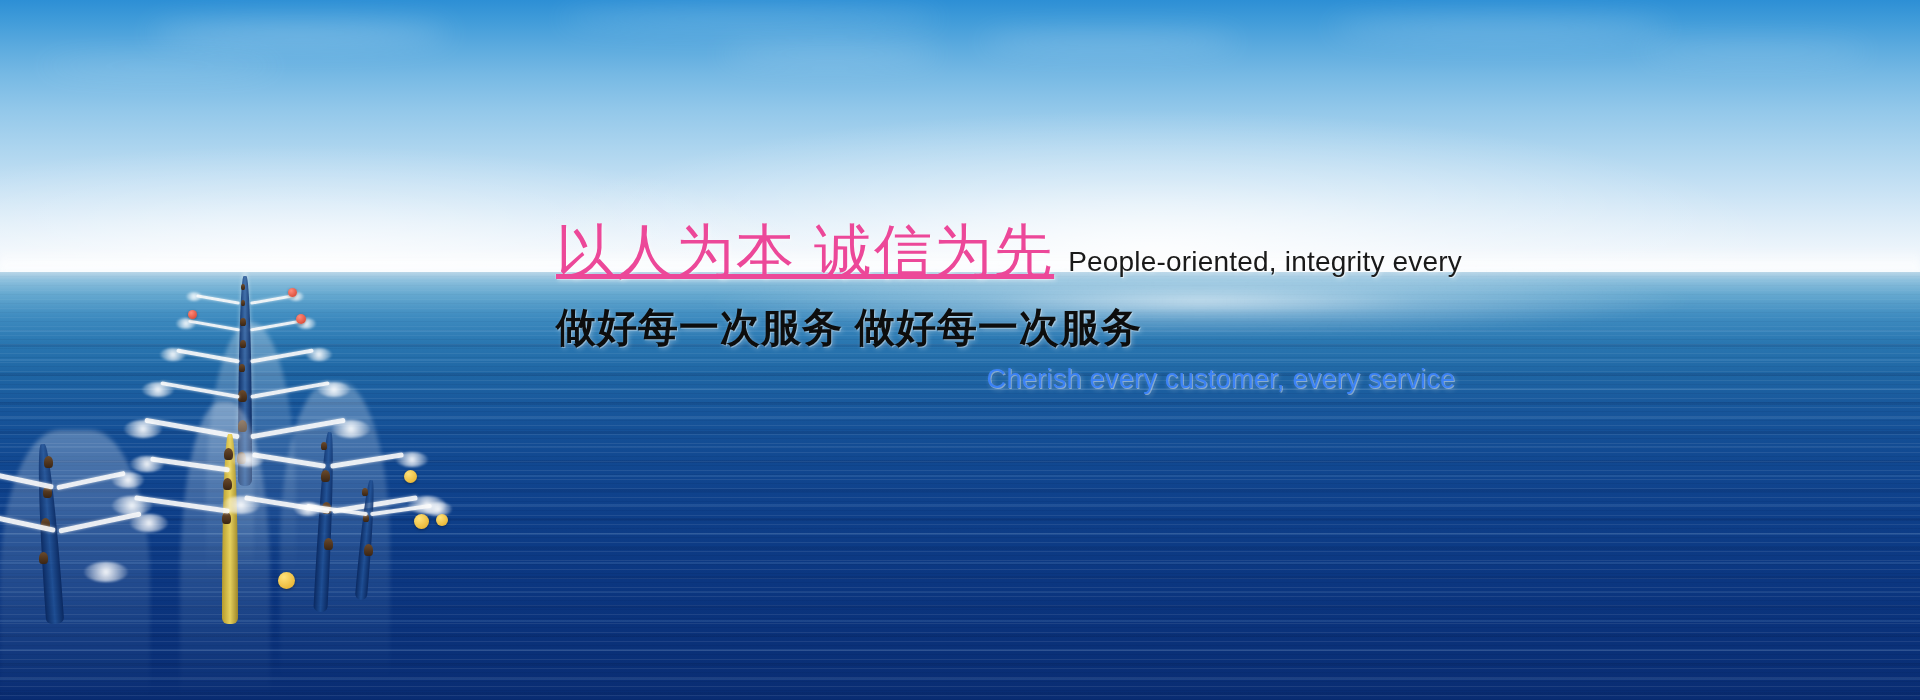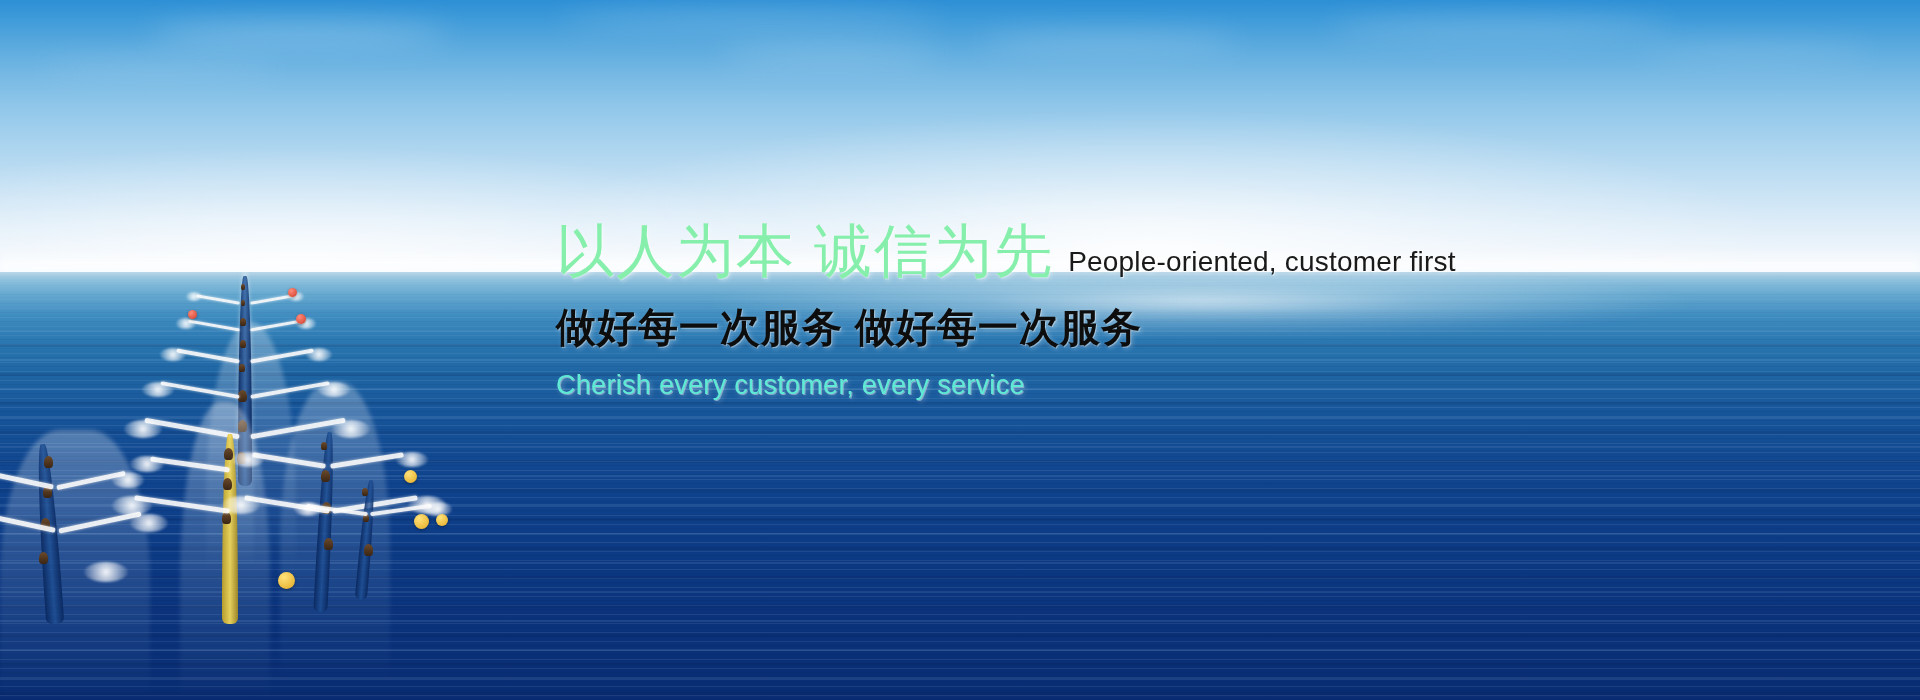--- a/index.html
+++ b/index.html
@@ -211,27 +211,28 @@
   .headline-row {
     display: flex;
     align-items: baseline;
     gap: 14px;
     white-space: nowrap;
   }
 
   .headline-cn {
     font-size: 58px;
     font-weight: 400;
-    color: #86efac;
+    color: #ec4899;
     letter-spacing: 2px;
     line-height: 1;
     text-shadow:
        1px 1px 0 rgba(255,255,255,0.30),
       -1px 0 0 rgba(255,255,255,0.18),
        2px 2px 4px rgba(255,255,255,0.35);
+    text-decoration: underline;
   }
 
   .headline-en {
     font-size: 28px;
     font-weight: 400;
     color: #1a1a1a;
     letter-spacing: .2px;
     text-shadow:
        1px 1px 0 rgba(255,255,255,0.55),
        2px 2px 4px rgba(255,255,255,0.40);
@@ -244,29 +245,30 @@
     color: #0d0d0d;
     letter-spacing: 1px;
     white-space: nowrap;
     line-height: 1.05;
     text-shadow:
        1px 1px 0 rgba(255,255,255,0.35),
        2px 2px 5px rgba(255,255,255,0.30);
   }
 
   .sub-en {
-    margin-top: 22px;
+    margin-top: 16px;
     font-size: 27px;
     font-weight: 400;
-    color: #5eead4;
+    color: #3b82f6;
     letter-spacing: .3px;
     white-space: nowrap;
     text-shadow:
        1px 1px 0 rgba(255,255,255,0.40),
        2px 2px 5px rgba(255,255,255,0.30);
+    text-align: center;
   }
 </style>
 </head>
 <body>
 
 <div id="banner">
 
   <div class="sky">
     <div class="cloud c1"></div>
     <div class="cloud c2"></div>
@@ -375,21 +377,21 @@
     <div class="buoy" style="left:436px; top:252px; width:12px; height:12px;"></div>
     <div class="buoy red" style="left:288px; top:26px;  width:9px;  height:9px;"></div>
     <div class="buoy red" style="left:296px; top:52px;  width:10px; height:10px;"></div>
     <div class="buoy red" style="left:188px; top:48px;  width:9px;  height:9px;"></div>
   </div>
 
   <div class="text-block">
 
     <div class="headline-row">
       <span class="headline-cn">以人为本 诚信为先</span>
-      <span class="headline-en">People-oriented, customer first</span>
+      <span class="headline-en">People-oriented, integrity every</span>
     </div>
 
     <div class="sub-cn">做好每一次服务  做好每一次服务</div>
 
     <div class="sub-en">Cherish every customer, every service</div>
   </div>
 
 </div>
 
 </body></html>

